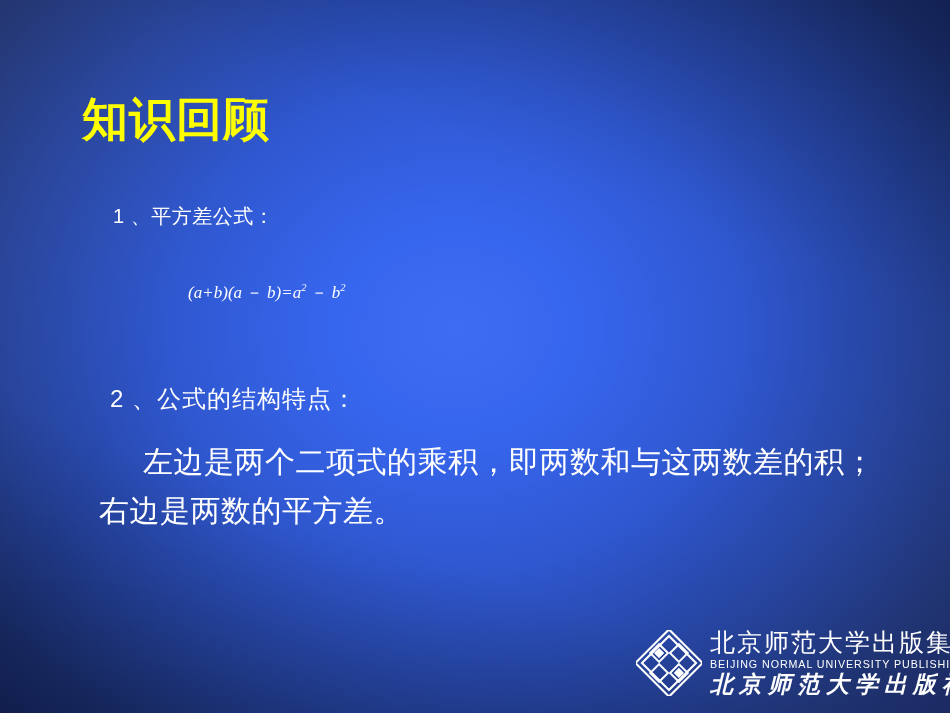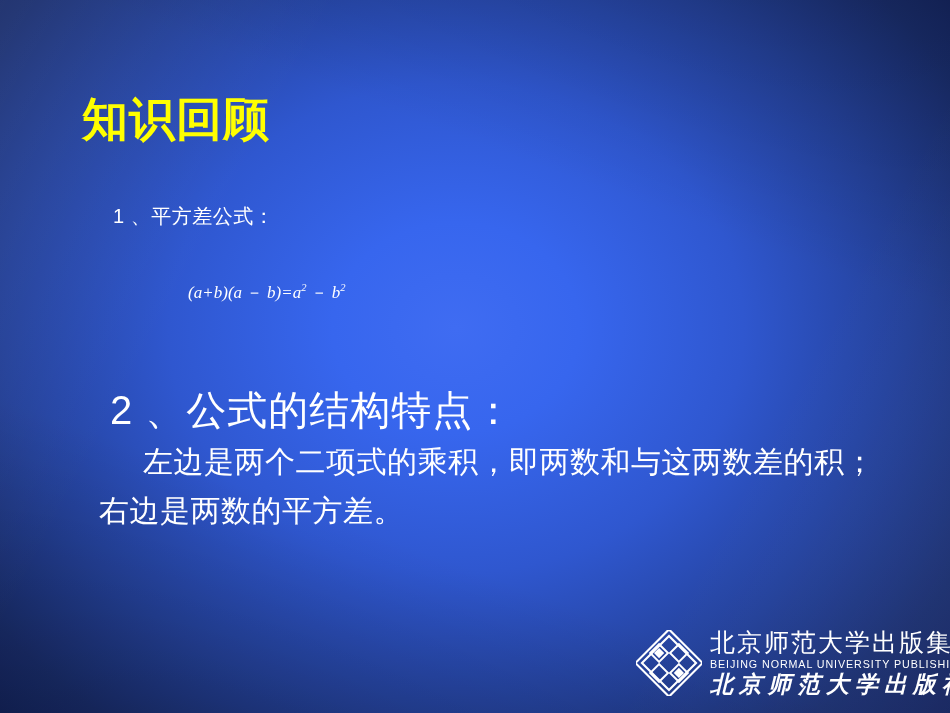--- a/index.html
+++ b/index.html
@@ -76,21 +76,21 @@
   .minus {
     font-style: normal;
     padding: 0 4px;
   }
 
   #point2 {
     position: absolute;
     left: 110px;
     top: 383px;
     color: #ffffff;
-    font-size: 40px;
+    font-size: 24px;
     letter-spacing: 1px;
     white-space: nowrap;
   }
 
   #body-text {
     position: absolute;
     left: 99px;
     top: 437px;
     width: 790px;
     color: #ffffff;

